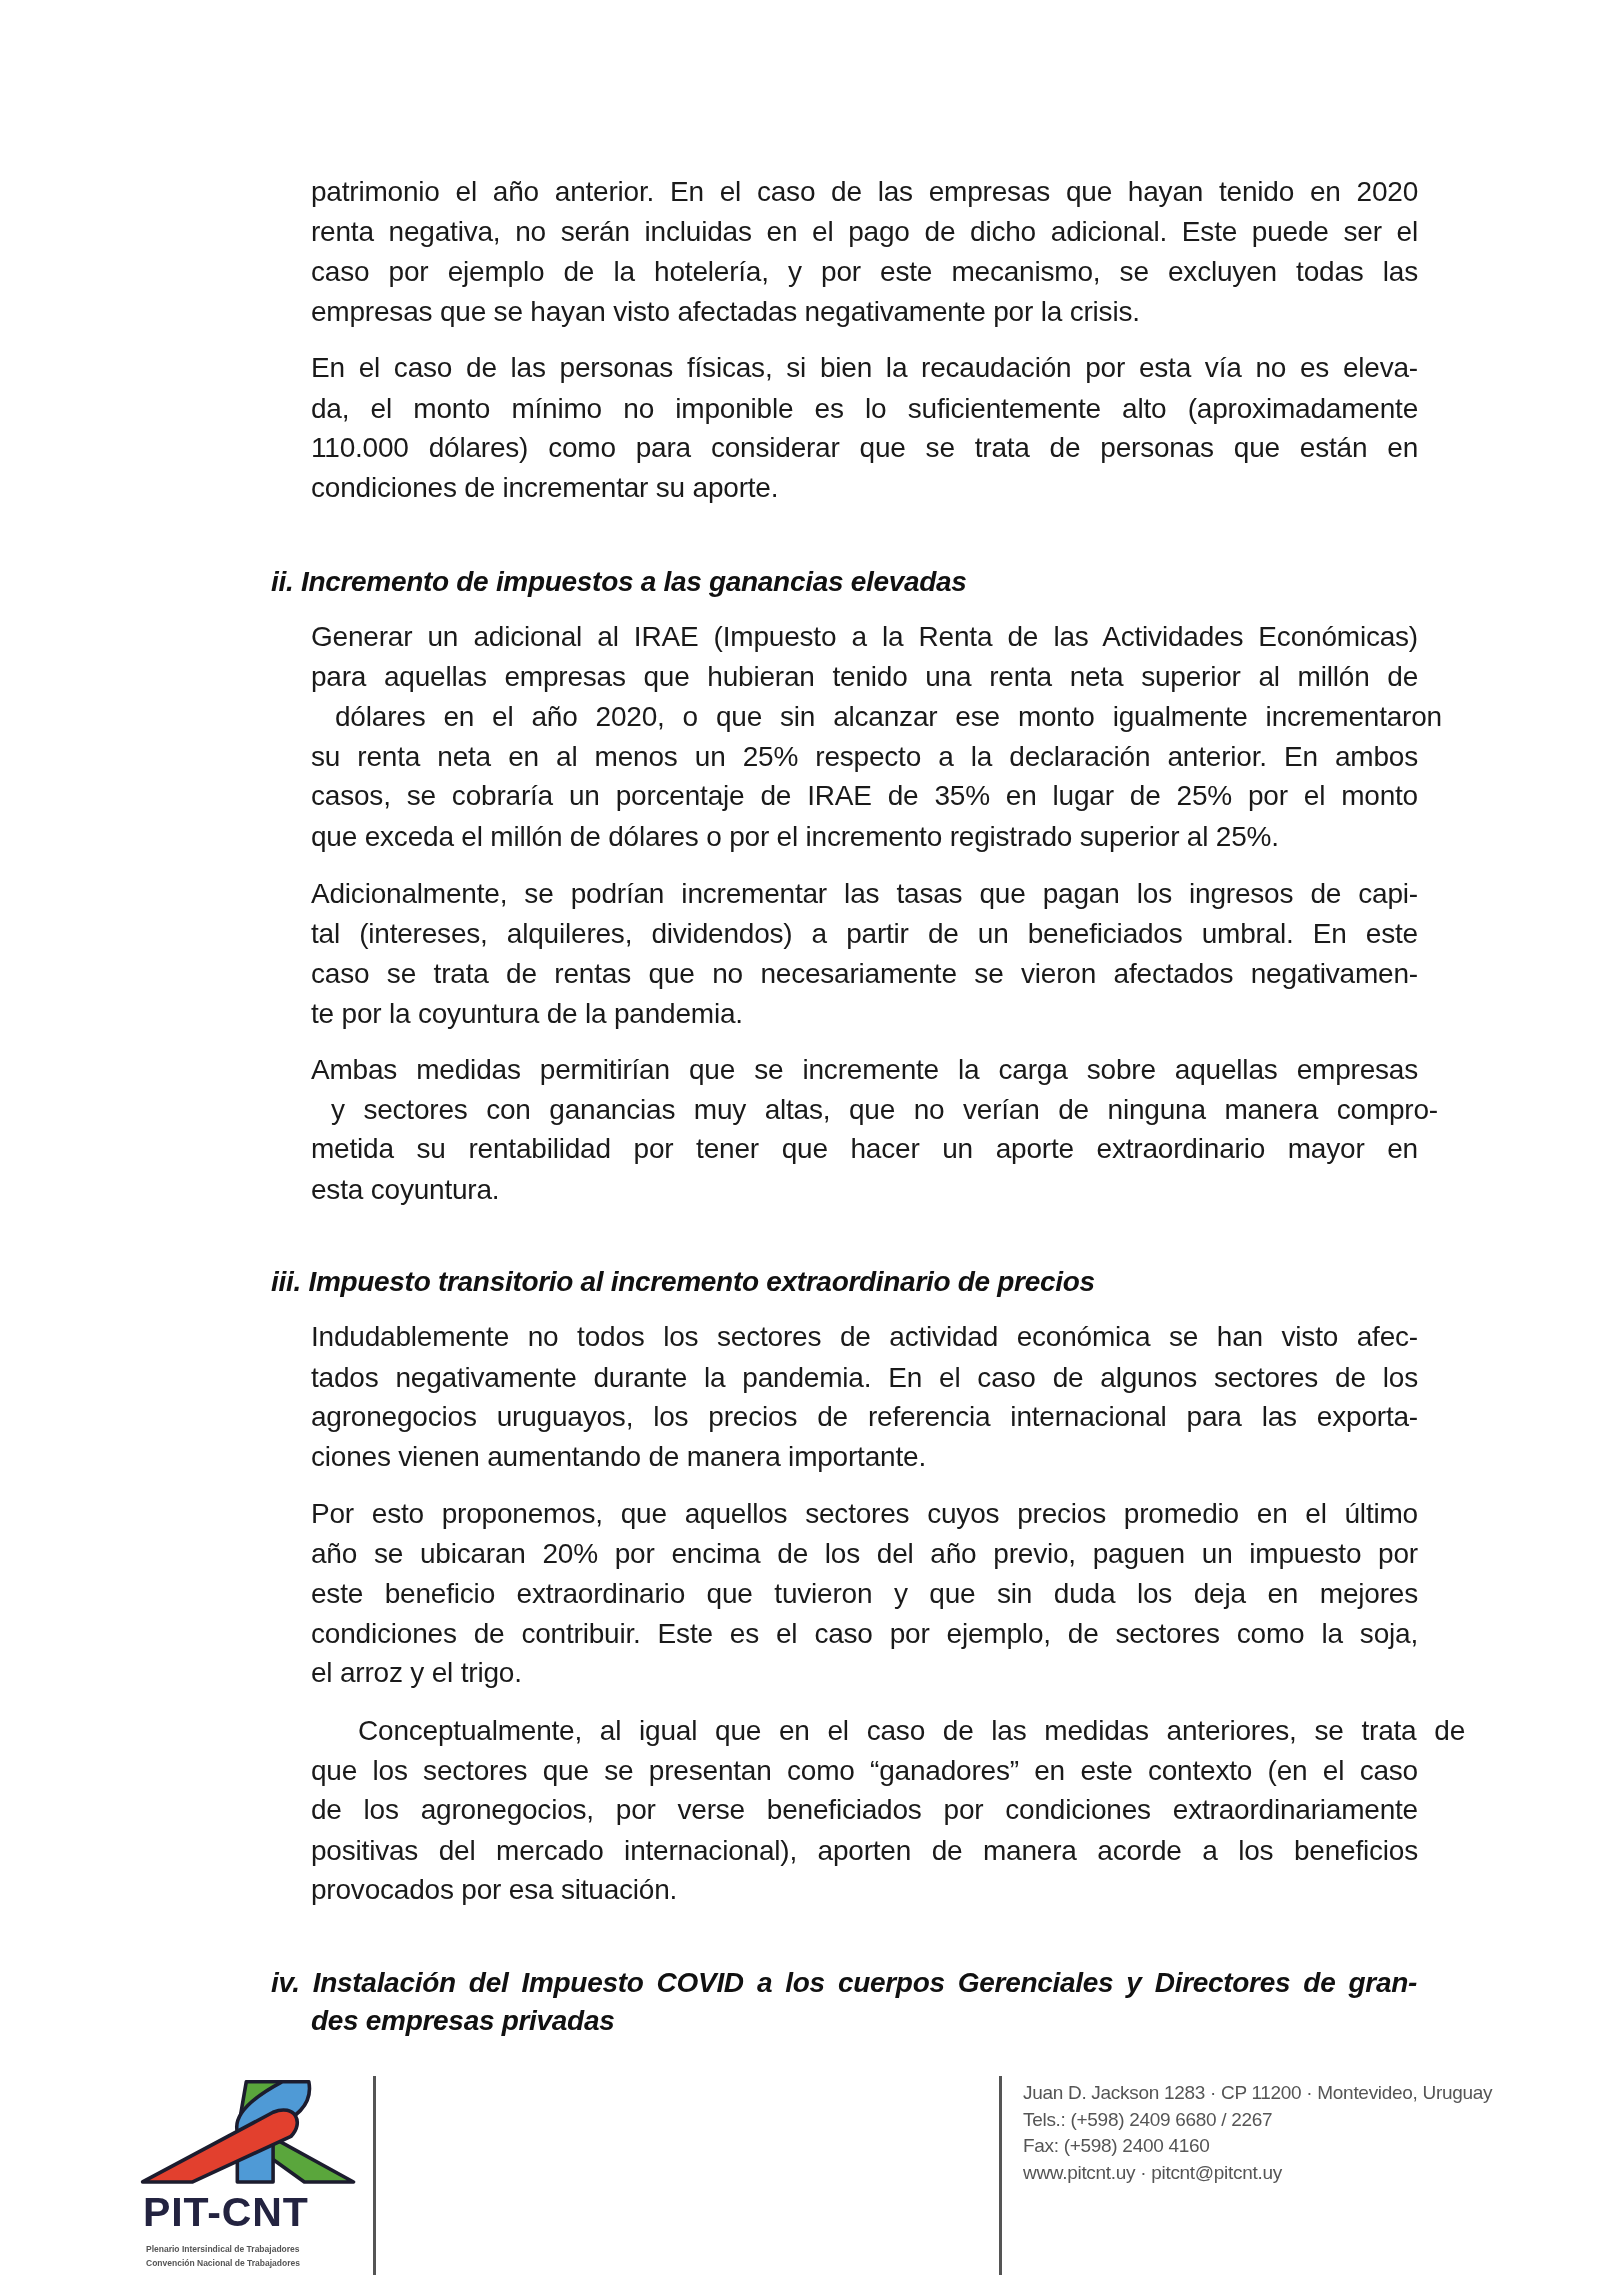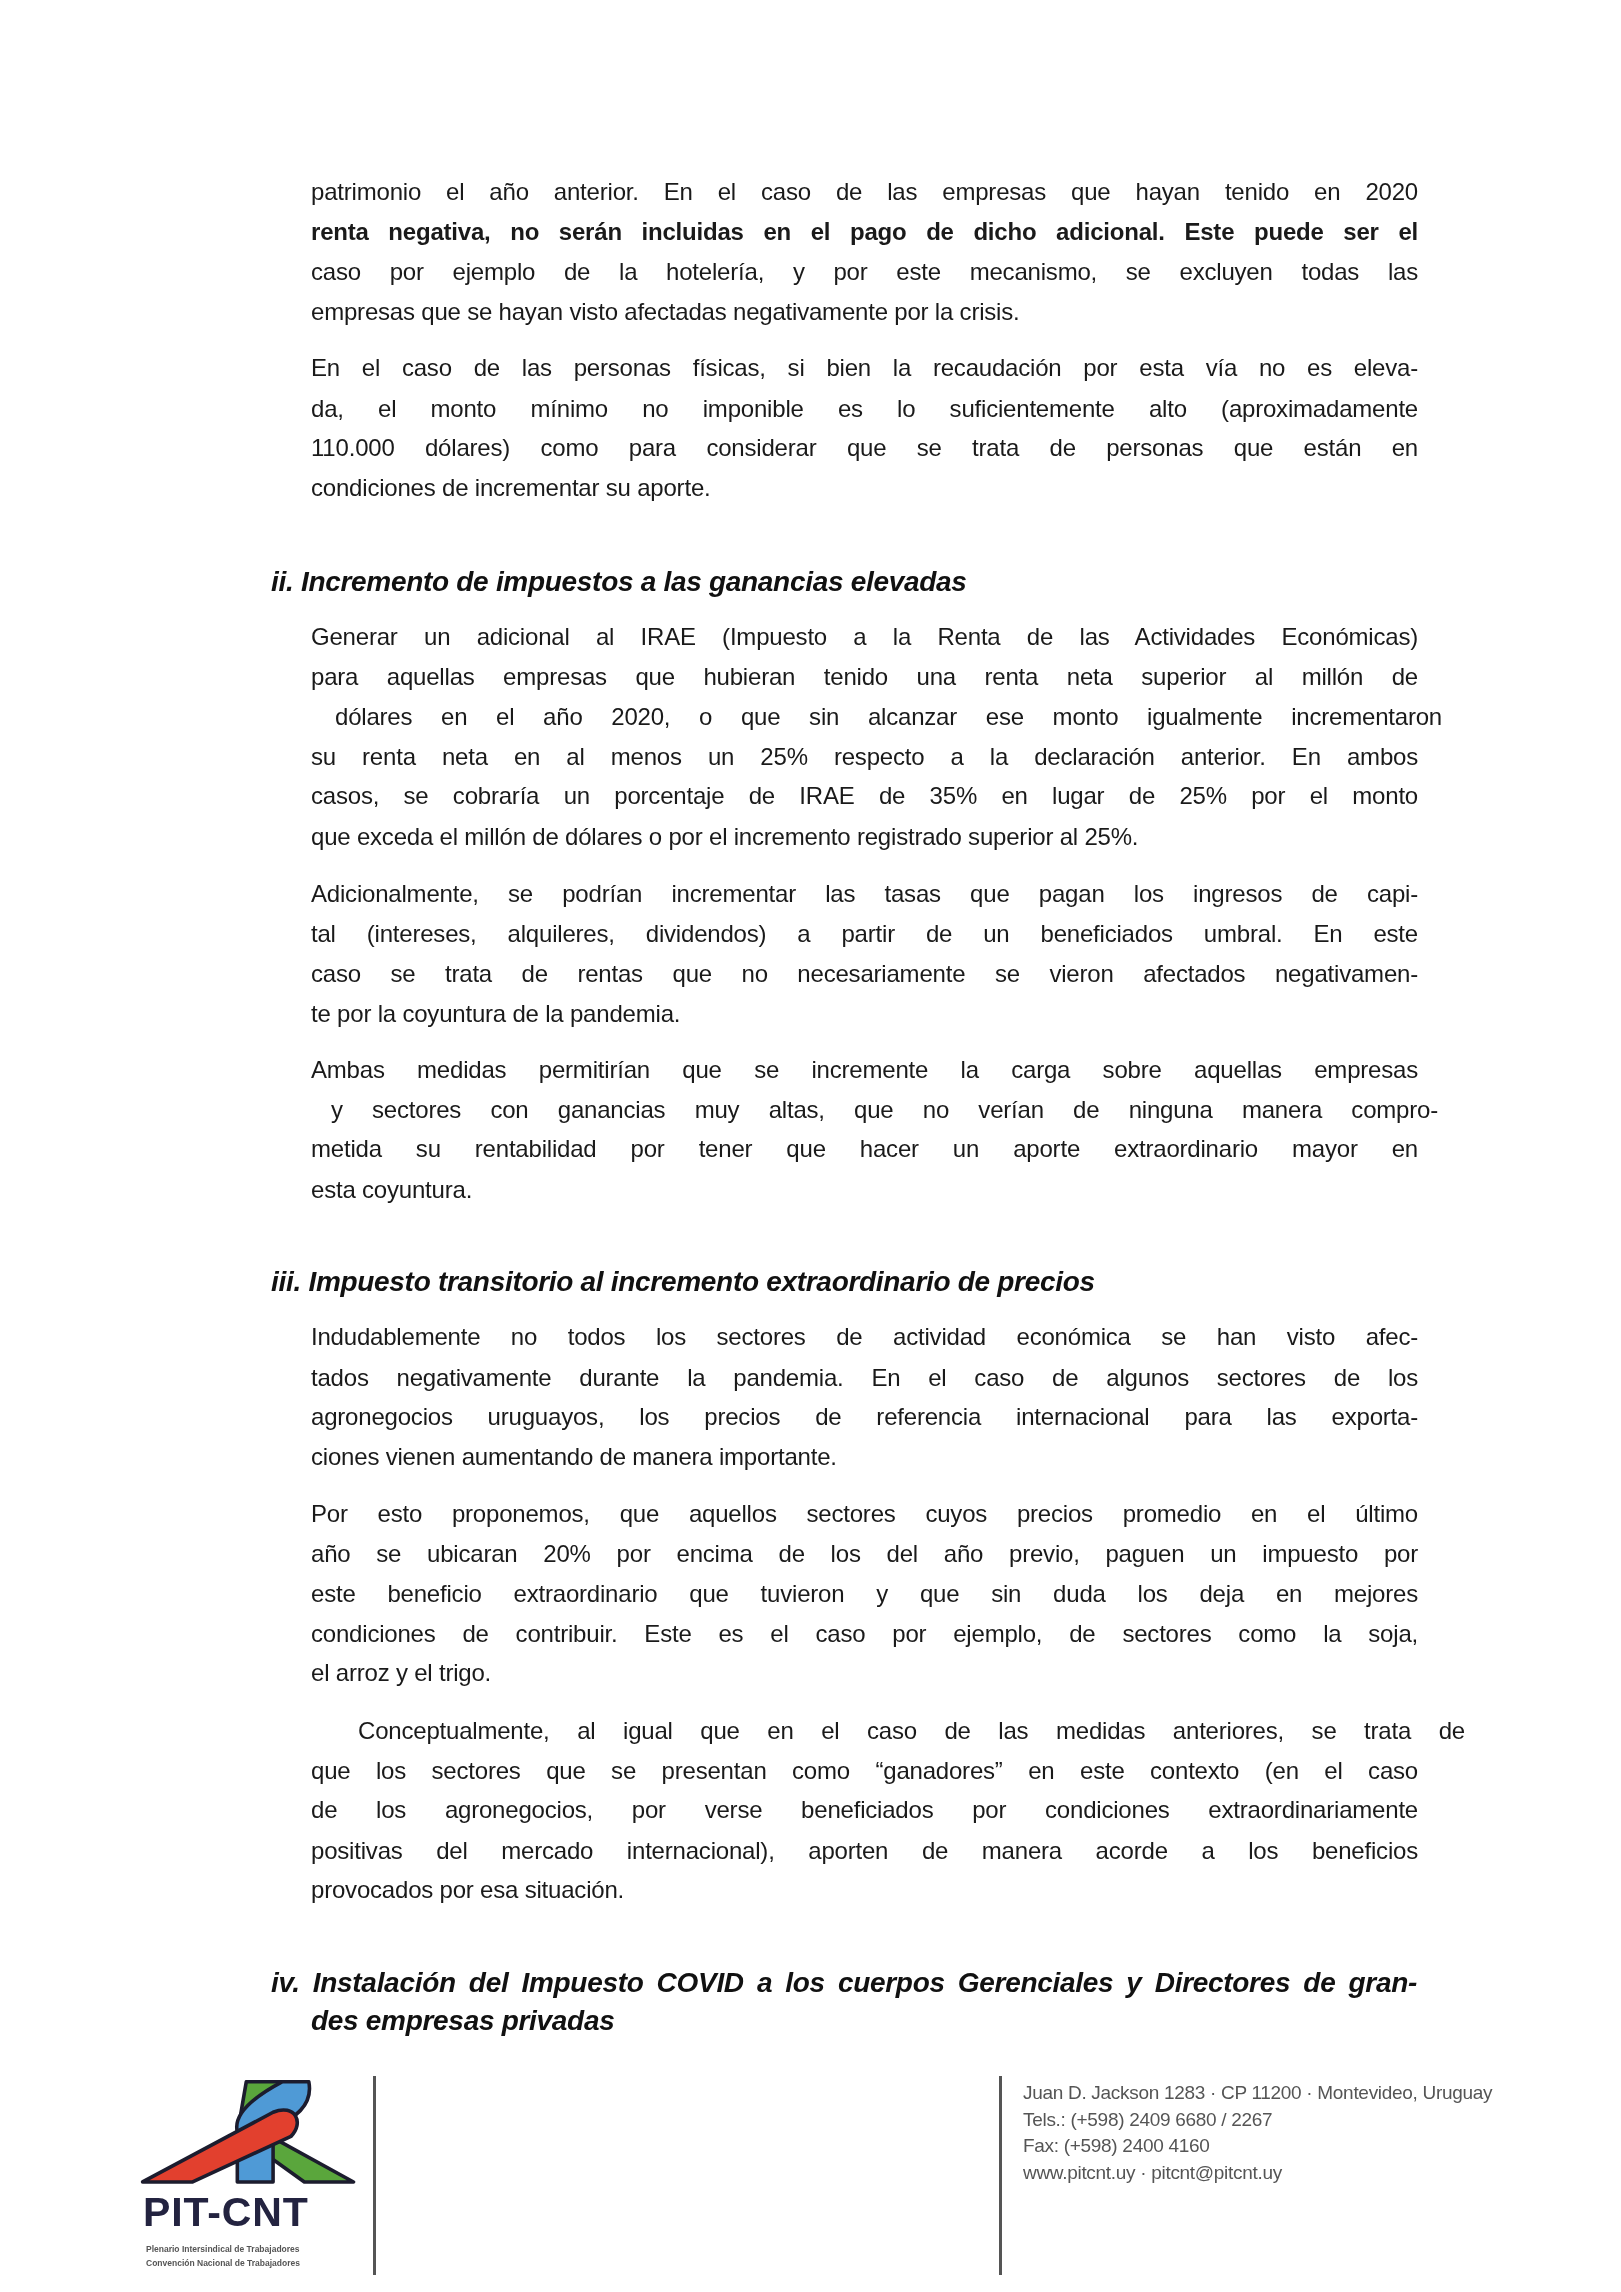--- a/index.html
+++ b/index.html
@@ -4,21 +4,21 @@
 <style>
   html, body { margin: 0; padding: 0; background: #ffffff; }
   body { width: 1622px; height: 2293px; position: relative; overflow: hidden; }
   .page { position: absolute; left: 0; top: 0; width: 1622px; height: 2293px; background: #fff; }
   .line {
     position: absolute;
     left: 311px;
     width: 1107px;
     height: 39px;
     font-family: "Liberation Sans", sans-serif;
-    font-size: 24px;
+    font-size: 28px;
     line-height: 39px;
     color: #1a1a1a;
     white-space: nowrap;
     text-align: justify;
     text-align-last: justify;
     letter-spacing: -0.2px;
   }
   .line.last { text-align-last: left; }
   .heading {
     position: absolute;
@@ -56,21 +56,21 @@
     font-family: "Liberation Sans", sans-serif; font-size: 19px;
     line-height: 27px; color: #555; white-space: nowrap; letter-spacing: -0.3px;
   }
 </style>
 </head>
 <body>
 
 <div class="page">
 
   <div class="line" style="top: 172px; white-space: normal; overflow: hidden;">patrimonio el año anterior. En el caso de las empresas que hayan tenido en 2020</div>
-  <div class="line" style="top: 212px; white-space: normal; overflow: hidden; font-weight: bold;">renta negativa, no serán incluidas en el pago de dicho adicional. Este puede ser el</div>
+  <div class="line" style="top: 212px; white-space: normal; overflow: hidden;">renta negativa, no serán incluidas en el pago de dicho adicional. Este puede ser el</div>
   <div class="line" style="top: 252px; white-space: normal; overflow: hidden;">caso por ejemplo de la hotelería, y por este mecanismo, se excluyen todas las</div>
   <div class="line last" style="top:292px">empresas que se hayan visto afectadas negativamente por la crisis.</div>
 
   <div class="line" style="top: 348px; white-space: normal; overflow: hidden;">En el caso de las personas físicas, si bien la recaudación por esta vía no es eleva-</div>
   <div class="line" style="top: 389px; white-space: normal; overflow: hidden;">da, el monto mínimo no imponible es lo suficientemente alto (aproximadamente</div>
   <div class="line" style="top: 428px; white-space: normal; overflow: hidden;">110.000 dólares) como para considerar que se trata de personas que están en</div>
   <div class="line last" style="top:468px">condiciones de incrementar su aporte.</div>
 
   <div class="heading" style="top:562px">ii. Incremento de impuestos a las ganancias elevadas</div>
 

